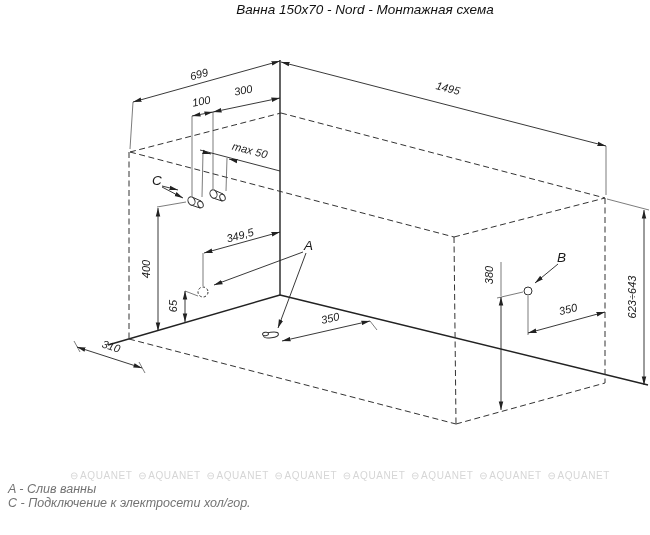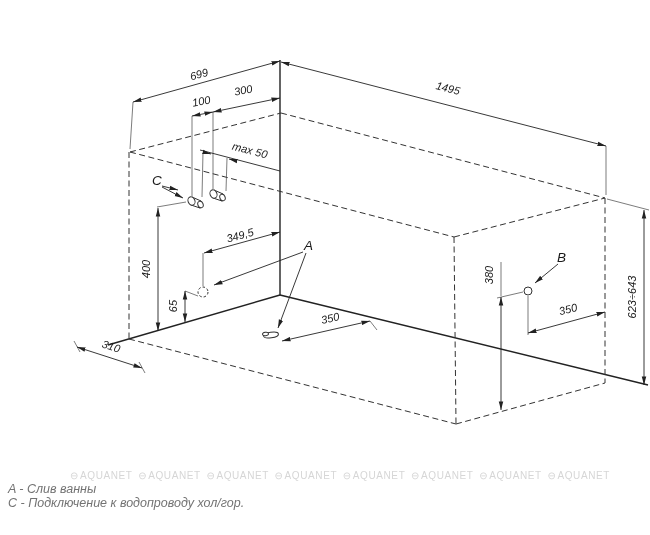--- a/index.html
+++ b/index.html
@@ -21,20 +21,21 @@
   .dline{stroke:#333;stroke-width:1;fill:none;stroke-dasharray:6 3.5;}
   .dim{stroke:#222;stroke-width:0.9;fill:none;}
   .thin{stroke:#444;stroke-width:0.7;fill:none;}
   .fit{stroke:#333;stroke-width:1;fill:#fff;}
 </style>
 </head>
 <body>
 
 <div id="page">
 
+  <div id="title">Ванна 150x70 - Nord - Монтажная схема</div>
 
   <svg id="drawing" width="650" height="535" viewBox="0 0 650 535">
     <defs>
       <marker id="arr" viewBox="0 0 10 6" refX="9.5" refY="3" markerWidth="10" markerHeight="6" orient="auto-start-reverse">
         <path d="M0,0.5 L9.5,3 L0,5.5 Z" fill="#222"></path>
       </marker>
     </defs>
 
     <g>
       <path class="sline" d="M280,60 V295"></path>
@@ -178,16 +179,16 @@
       <span class="wm"><span class="wm-ico">⊖</span><span>AQUANET</span></span>
       <span class="wm"><span class="wm-ico">⊖</span><span>AQUANET</span></span>
       <span class="wm"><span class="wm-ico">⊖</span><span>AQUANET</span></span>
       <span class="wm"><span class="wm-ico">⊖</span><span>AQUANET</span></span>
       <span class="wm"><span class="wm-ico">⊖</span><span>AQUANET</span></span>
       <span class="wm"><span class="wm-ico">⊖</span><span>AQUANET</span></span>
     </div>
 
   <div id="legend">
     <div>A - Слив ванны</div>
-    <div>C - Подключение к водопроводу хол/гор.</div>
+    <div>C - Подключение к электросети хол/гор.</div>
   </div>
 
 </div>
 
 </body></html>

